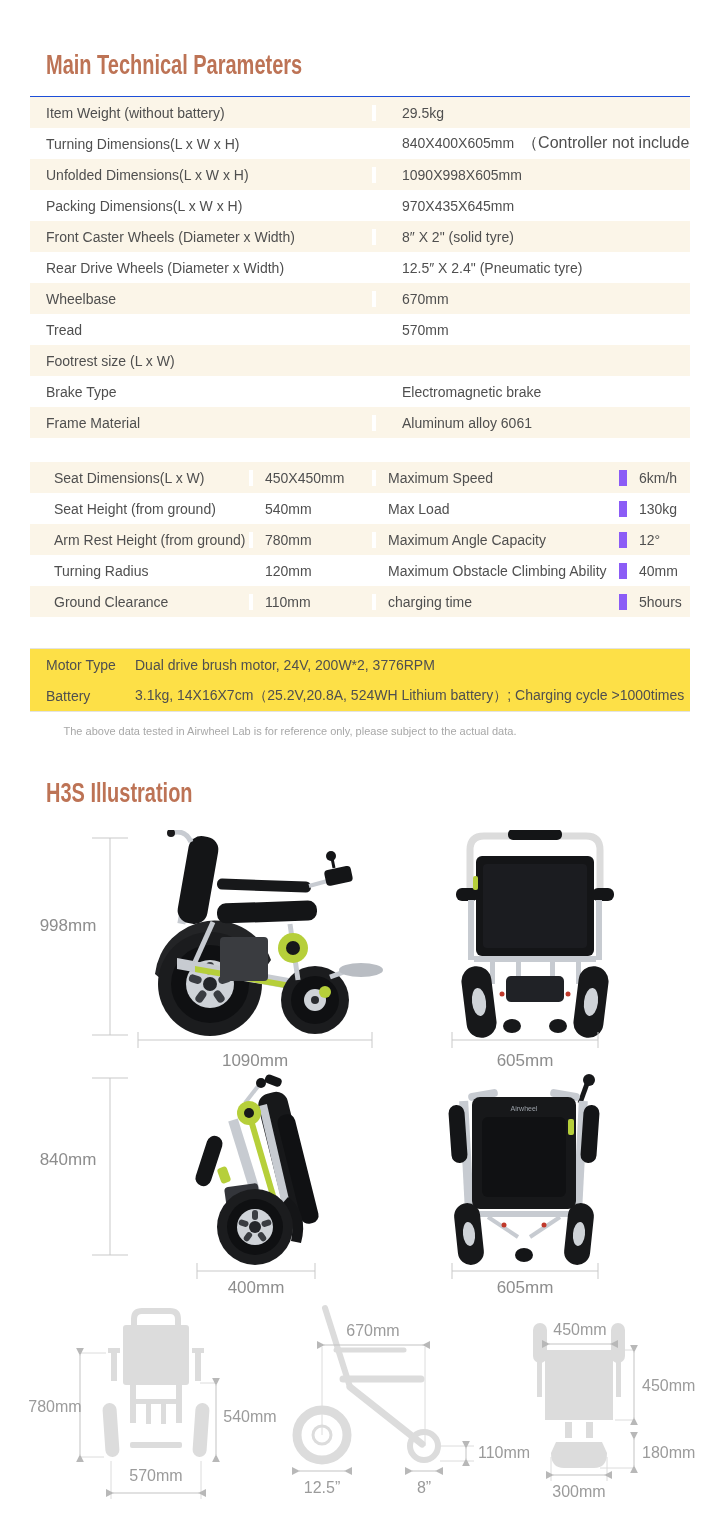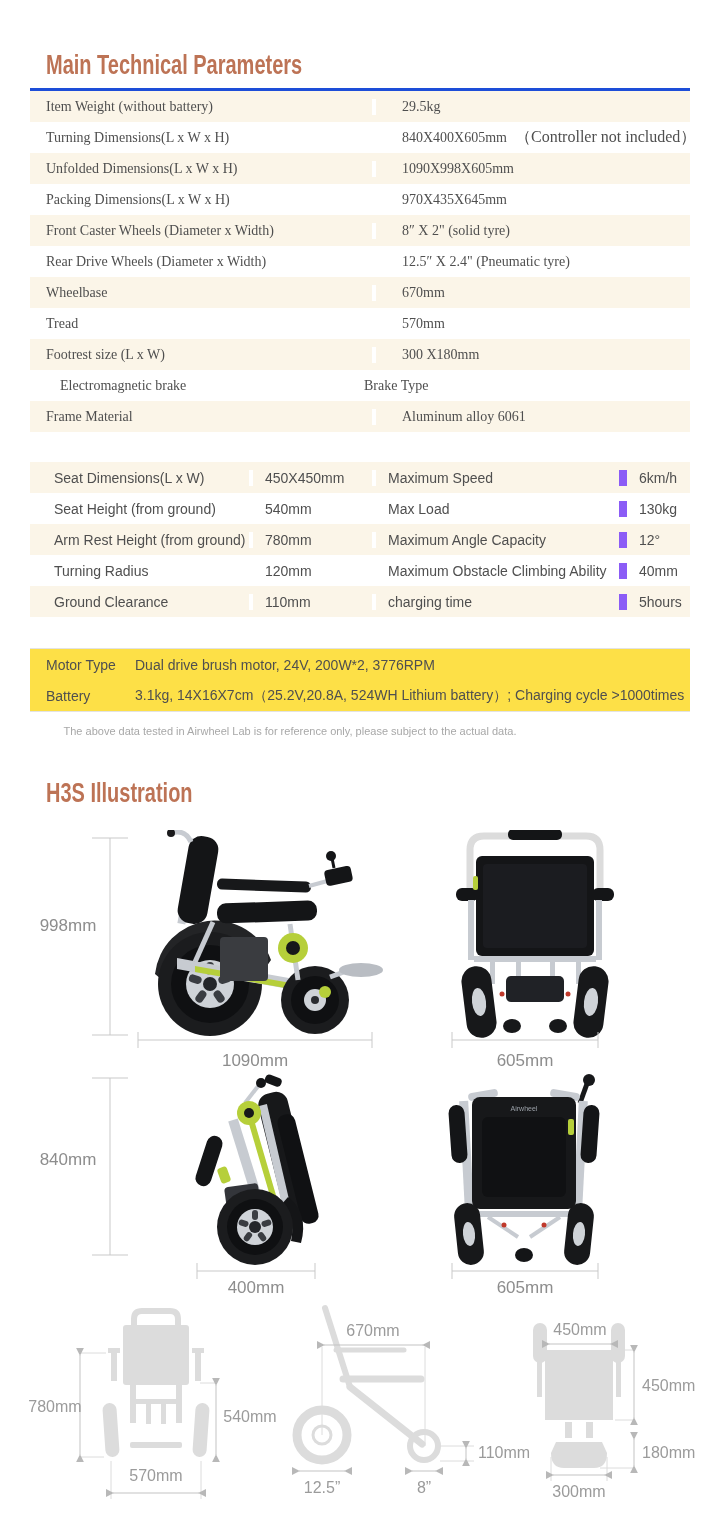--- a/index.html
+++ b/index.html
@@ -3,21 +3,21 @@
 <meta charset="utf-8">
 <style>
   html,body{margin:0;padding:0;background:#fff;}
   .page{position:relative;width:720px;height:1524px;background:#fff;overflow:hidden;
         font-family:"Liberation Sans",sans-serif;color:#4f4f4f;}
   .sec-title{position:absolute;left:46px;margin:0;color:#bd7355;font-size:27px;font-weight:700;
         letter-spacing:0;transform:scaleX(0.74);transform-origin:left center;white-space:nowrap;}
   #title-main{top:50px;}
   #title-illu{top:778px;}
   .tbl{position:absolute;left:30px;width:660px;}
-  #table1{top:88px;border-top:3px solid #1d4ed8;font-family:Liberation Serif, serif;}
+  #table1{top:96px;border-top:1px solid #1d4ed8;}
   #table2{top:462px;}
   #table3{top:648px;border-top:1px solid #e3e3e3;border-bottom:1px solid #e3e3e3;}
   .row{display:flex;height:31px;align-items:center;font-size:14px;}
   .odd{background:#fbf5e8;}
   .c{box-sizing:border-box;white-space:nowrap;overflow:hidden;}
   
   #table1 .c1{width:342px;padding-left:16px;}
   #table1 .c2{flex:1;padding-left:26px;border-left:4px solid #fff;}
   .extra{font-size:16px;margin-left:8px;}
   
@@ -77,25 +77,24 @@
     <div class="row odd">
         <div class="c c1">Wheelbase</div>
         <div class="c c2">670mm</div>
       </div>
     <div class="row">
         <div class="c c1">Tread</div>
         <div class="c c2">570mm</div>
       </div>
     <div class="row odd">
         <div class="c c1">Footrest size (L x W)</div>
-        <div class="c c2">300 X180mm</div>
-      </div>
-    <div class="row">
+      </div>
+    <div class="row">
+        <div class="c c1">Brake Type</div>
         <div class="c c2">Electromagnetic brake</div>
-        <div class="c c1">Brake Type</div>
       </div>
     <div class="row odd">
         <div class="c c1">Frame Material</div>
         <div class="c c2">Aluminum alloy 6061</div>
       </div>
   </div>
 
   <div class="tbl" id="table2">
     <div class="row odd">
         <div class="c c1">Seat Dimensions(L x W)</div>

